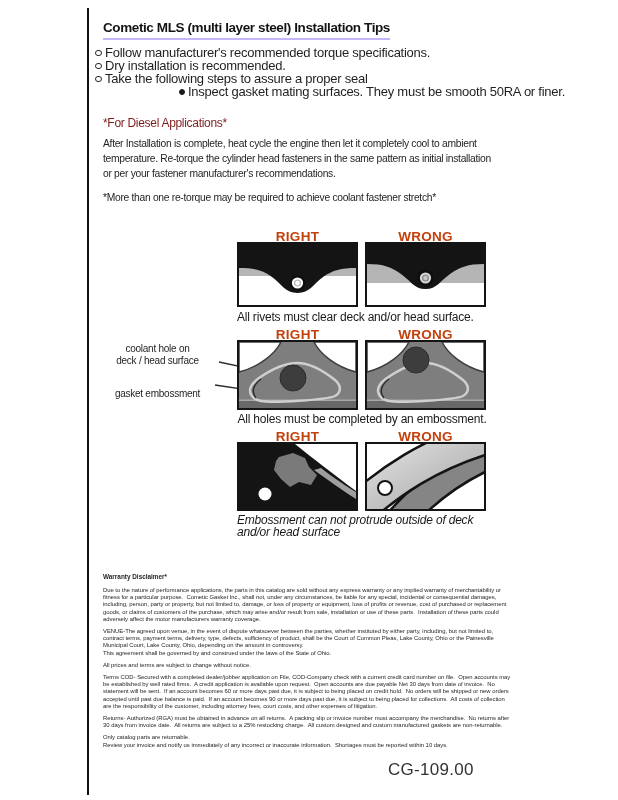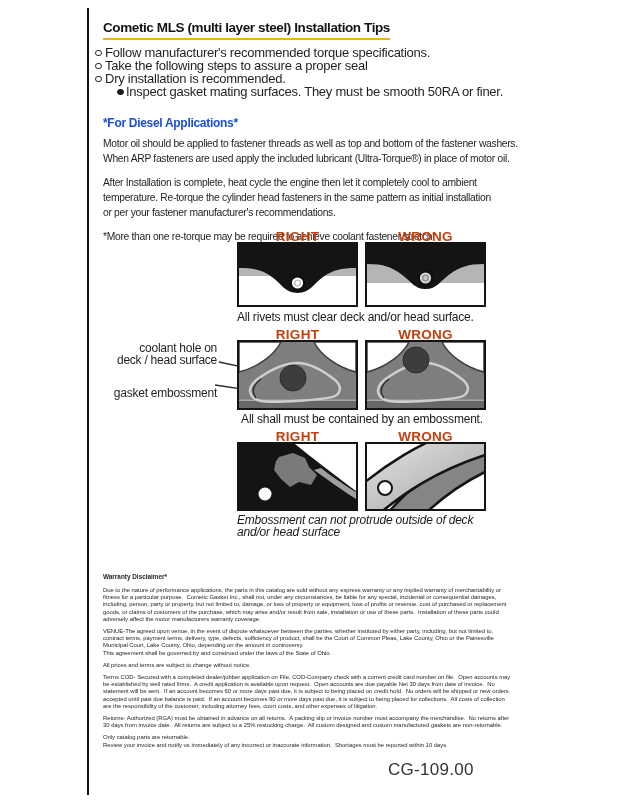--- a/index.html
+++ b/index.html
@@ -3,34 +3,34 @@
 <meta charset="utf-8">
 <style>
   html,body{margin:0;padding:0;background:#ffffff;}
   .page{
     position:relative;width:618px;height:800px;background:#ffffff;overflow:hidden;
     font-family:"Liberation Sans","DejaVu Sans",sans-serif;color:#1f1f1f;
   }
   .edge-rule{position:absolute;left:87px;top:8px;width:2px;height:787px;background:#121212;}
   .title{
     position:absolute;left:103px;top:20px;font-size:13.5px;font-weight:bold;letter-spacing:-0.4px;
-    color:#141414;border-bottom:2px solid #eab308;padding-bottom:3px;display:inline-block;
+    color:#141414;border-bottom:2px solid #c4b5fd;padding-bottom:3px;display:inline-block;
   }
   .bullets{position:absolute;left:95px;top:46px;width:470px;font-size:13px;letter-spacing:-0.25px;line-height:13px;}
   .b-row{display:flex;align-items:flex-start;}
   .b-mark{width:4.5px;height:4.5px;border:1px solid #2a2a2a;border-radius:50%;margin:3.5px 3.5px 0 0;flex:none;}
-  .b-sub{margin-left:22px;}
+  .b-sub{margin-left:22px;justify-content:flex-end;}
   .b-mark.filled{background:#1a1a1a;border-color:#1a1a1a;margin-right:2.5px;}
   .diesel{position:absolute;left:103px;top:116px;width:480px;}
-  .diesel h2{margin:0 0 6px 0;font-size:12px;font-weight:bold;letter-spacing:-0.3px;color:#1d4ed8;}
+  .diesel h2{margin:0 0 6px 0;font-size:12px;font-weight:normal;letter-spacing:-0.3px;color:#7f1d1d;}
   .para{margin:0 0 9px 0;font-size:10.3px;line-height:15px;letter-spacing:-0.3px;white-space:pre-line;}
   .col-label{position:absolute;width:121px;text-align:center;font-size:13.5px;font-weight:700;letter-spacing:0.3px;color:#c2410c;}
   .panel{position:absolute;width:121px;}
   .caption{position:absolute;font-size:12px;letter-spacing:-0.2px;line-height:12px;color:#1a1a1a;white-space:pre-line;}
-  .callout{position:absolute;left:98px;width:119px;text-align:right;font-size:12px;line-height:11.5px;letter-spacing:-0.25px;white-space:pre-line;color:#1f1f1f;}
+  .callout{position:absolute;left:98px;width:119px;text-align:center;font-size:10px;line-height:11.5px;letter-spacing:-0.25px;white-space:pre-line;color:#1f1f1f;}
   .leaders{position:absolute;left:105px;top:340px;}
   .warranty{position:absolute;left:103px;top:573px;width:418px;color:#262626;}
   .warranty h3{margin:0 0 7px 0;font-size:6.4px;font-weight:bold;}
   .warranty p{margin:0 0 5px 0;font-size:5.9px;line-height:7.2px;letter-spacing:-0.02px;white-space:pre-wrap;}
   .pagenum{position:absolute;left:388px;top:760px;font-size:17px;letter-spacing:0.3px;color:#323232;}
 </style>
 </head>
 <body>
 
 <div class="page">
@@ -39,36 +39,34 @@
 
   <div class="title">Cometic MLS (multi layer steel) Installation Tips</div>
 
   <div class="bullets">
     <div class="b-row">
       <span class="b-mark"></span>
       <span>Follow manufacturer's recommended torque specifications.</span>
     </div>
     <div class="b-row">
       <span class="b-mark"></span>
-      <span>Take the following steps to assure a proper seal</span>
+      <span>Dry installation is recommended.</span>
     </div>
     <div class="b-row">
       <span class="b-mark"></span>
-      <span>Dry installation is recommended.</span>
+      <span>Take the following steps to assure a proper seal</span>
     </div>
     <div class="b-row b-sub">
       <span class="b-mark filled"></span>
       <span>Inspect gasket mating surfaces.  They must be smooth 50RA or finer.</span>
     </div>
   </div>
 
   <div class="diesel">
     <h2>*For Diesel Applications*</h2>
-    <p class="para">Motor oil should be applied to fastener threads as well as top and bottom of the fastener washers.
-When ARP fasteners are used apply the included lubricant (Ultra-Torque®) in place of motor oil.</p>
     <p class="para">After Installation is complete, heat cycle the engine then let it completely cool to ambient
 temperature. Re-torque the cylinder head fasteners in the same pattern as initial installation
 or per your fastener manufacturer's recommendations.</p>
     <p class="para">*More than one re-torque may be required to achieve coolant fastener stretch*</p>
   </div>
 
   <div class="col-label" style="left:237px;top:229px;">RIGHT</div>
   <div class="col-label" style="left:365px;top:229px;">WRONG</div>
 
   <svg class="panel" style="left:237px;top:242px;" width="121" height="65" viewBox="0 0 121 65">
@@ -124,21 +122,21 @@
     <path d="M2,2 H44 C38,14 22,27 2,32 Z" fill="#ffffff" stroke="#3c3c3c" stroke-width="1.5"></path>
     <path d="M119,2 H77 C83,14 99,27 119,32 Z" fill="#ffffff" stroke="#3c3c3c" stroke-width="1.5"></path>
     <rect x="2" y="59.5" width="117" height="1.5" fill="#a8a8a8"></rect>
     <rect x="2" y="61" width="117" height="7" fill="#686868"></rect>
     <path d="M15,56 C11,51 13,44 22,38 C35,29 49,23 60,23 C73,23 88,32 98,40 C104,45 105,52 98,56 C90,60 35,63 24,61 C19,60 17,59 15,56 Z" fill="none" stroke="#cfcfcf" stroke-width="2.5"></path>
     <path d="M24,39 C16,45 14,52 19,58" fill="none" stroke="#2b2b2b" stroke-width="1.4"></path>
     <circle cx="51" cy="20" r="13" fill="#3d3d3d" stroke="#2c2c2c" stroke-width="1"></circle>
     <rect x="1" y="1" width="119" height="68" fill="none" stroke="#141414" stroke-width="2"></rect>
   </svg>
 
-  <div class="caption" style="left:237px;top:413px;width:250px;text-align:center;">All shall must be contained by an embossment.</div>
+  <div class="caption" style="left:237px;top:413px;width:250px;text-align:center;">All holes must be completed by an embossment.</div>
 
   <div class="col-label" style="left:237px;top:429px;">RIGHT</div>
   <div class="col-label" style="left:365px;top:429px;">WRONG</div>
 
   <svg class="panel" style="left:237px;top:442px;" width="121" height="69" viewBox="0 0 121 69">
     <rect x="2" y="2" width="117" height="65" fill="#141414"></rect>
     <path d="M42,15 L56,11 L68,16 L72,25 L80,33 L74,43 L62,40 L53,45 L44,37 L37,28 L39,19 Z" fill="#7a7a7a"></path>
     <path d="M58,2 H119 V49 C96,32 74,15 58,2 Z" fill="#ffffff"></path>
     <path d="M84,26 C97,36 109,44 119,50 L119,57 C103,47 90,37 77,28 Z" fill="#9e9e9e"></path>
     <circle cx="28" cy="52" r="6.5" fill="#ffffff"></circle>

